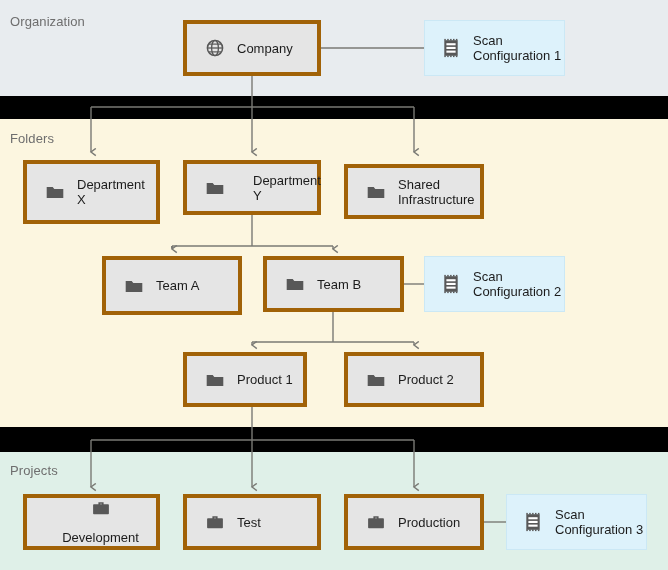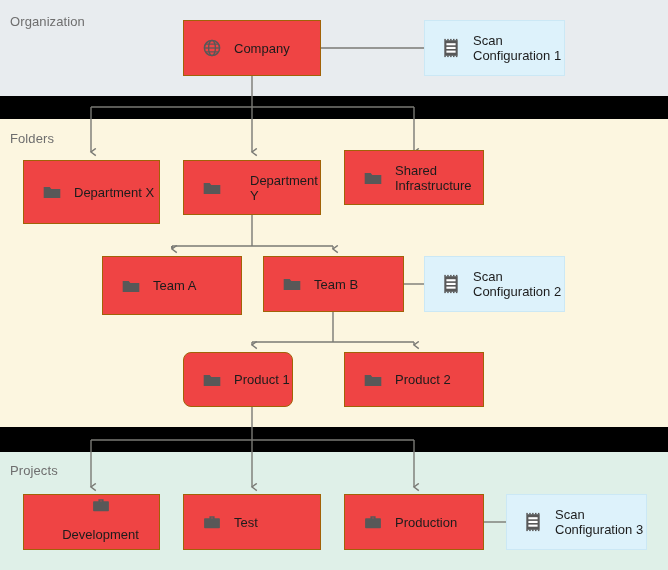--- a/index.html
+++ b/index.html
@@ -48,22 +48,22 @@
     width: 668px; height: 570px;
     pointer-events: none;
   }
 
   
   .node {
     position: absolute;
     box-sizing: border-box;
     display: flex;
     align-items: center;
-    background: #ef4444;
-    border: 1px solid #a16207;
+    background: #e5e5e5;
+    border: 4px solid #a16207;
     padding-left: 18px;
     gap: 12px;
   }
   .node.scan {
     background: #ddf2fb;
     border: 1px solid #cbe8f5;
     padding-left: 16px;
   }
   .node-label {
     font-size: 13px;
@@ -172,21 +172,21 @@
     <span class="node-label">Department X</span>
   </div>
 
   <div class="node" style="left:183px; top:160px; width:138px; height:55px;gap:28px;">
     <svg class="icon" viewBox="0 0 20 20">
       <path d="M1.7,5.0 h6.0 l1.6,1.9 h9.0 v9.0 h-16.6 z" fill="#585858"></path>
     </svg>
     <span class="node-label">Department Y</span>
   </div>
 
-  <div class="node" style="left:344px; top:150px; width:140px; height:55px;">
+  <div class="node" style="left:344px; top:164px; width:140px; height:55px;">
     <svg class="icon" viewBox="0 0 20 20">
       <path d="M1.7,5.0 h6.0 l1.6,1.9 h9.0 v9.0 h-16.6 z" fill="#585858"></path>
     </svg>
     <span class="node-label">Shared
 Infrastructure</span>
   </div>
 
   <div class="node" style="left:102px; top:256px; width:140px; height:59px;">
     <svg class="icon" viewBox="0 0 20 20">
       <path d="M1.7,5.0 h6.0 l1.6,1.9 h9.0 v9.0 h-16.6 z" fill="#585858"></path>
@@ -217,21 +217,21 @@
           <rect x="6.2" y="17.5" width="1.5" height="1.6"></rect>
         <rect x="9.1" y="17.5" width="1.5" height="1.6"></rect>
           <rect x="12.0" y="17.5" width="1.5" height="1.6"></rect>
         <rect x="14.9" y="17.5" width="1.5" height="1.6"></rect>
       </g>
     </svg>
     <span class="node-label">Scan
 Configuration 2</span>
   </div>
 
-  <div class="node" style="left:183px; top:352px; width:110px; height:55px;border-radius:8px;">
+  <div class="node" style="left:183px; top:352px; width:124px; height:55px;">
     <svg class="icon" viewBox="0 0 20 20">
       <path d="M1.7,5.0 h6.0 l1.6,1.9 h9.0 v9.0 h-16.6 z" fill="#585858"></path>
     </svg>
     <span class="node-label">Product 1</span>
   </div>
 
   <div class="node" style="left:344px; top:352px; width:140px; height:55px;">
     <svg class="icon" viewBox="0 0 20 20">
       <path d="M1.7,5.0 h6.0 l1.6,1.9 h9.0 v9.0 h-16.6 z" fill="#585858"></path>
     </svg>

